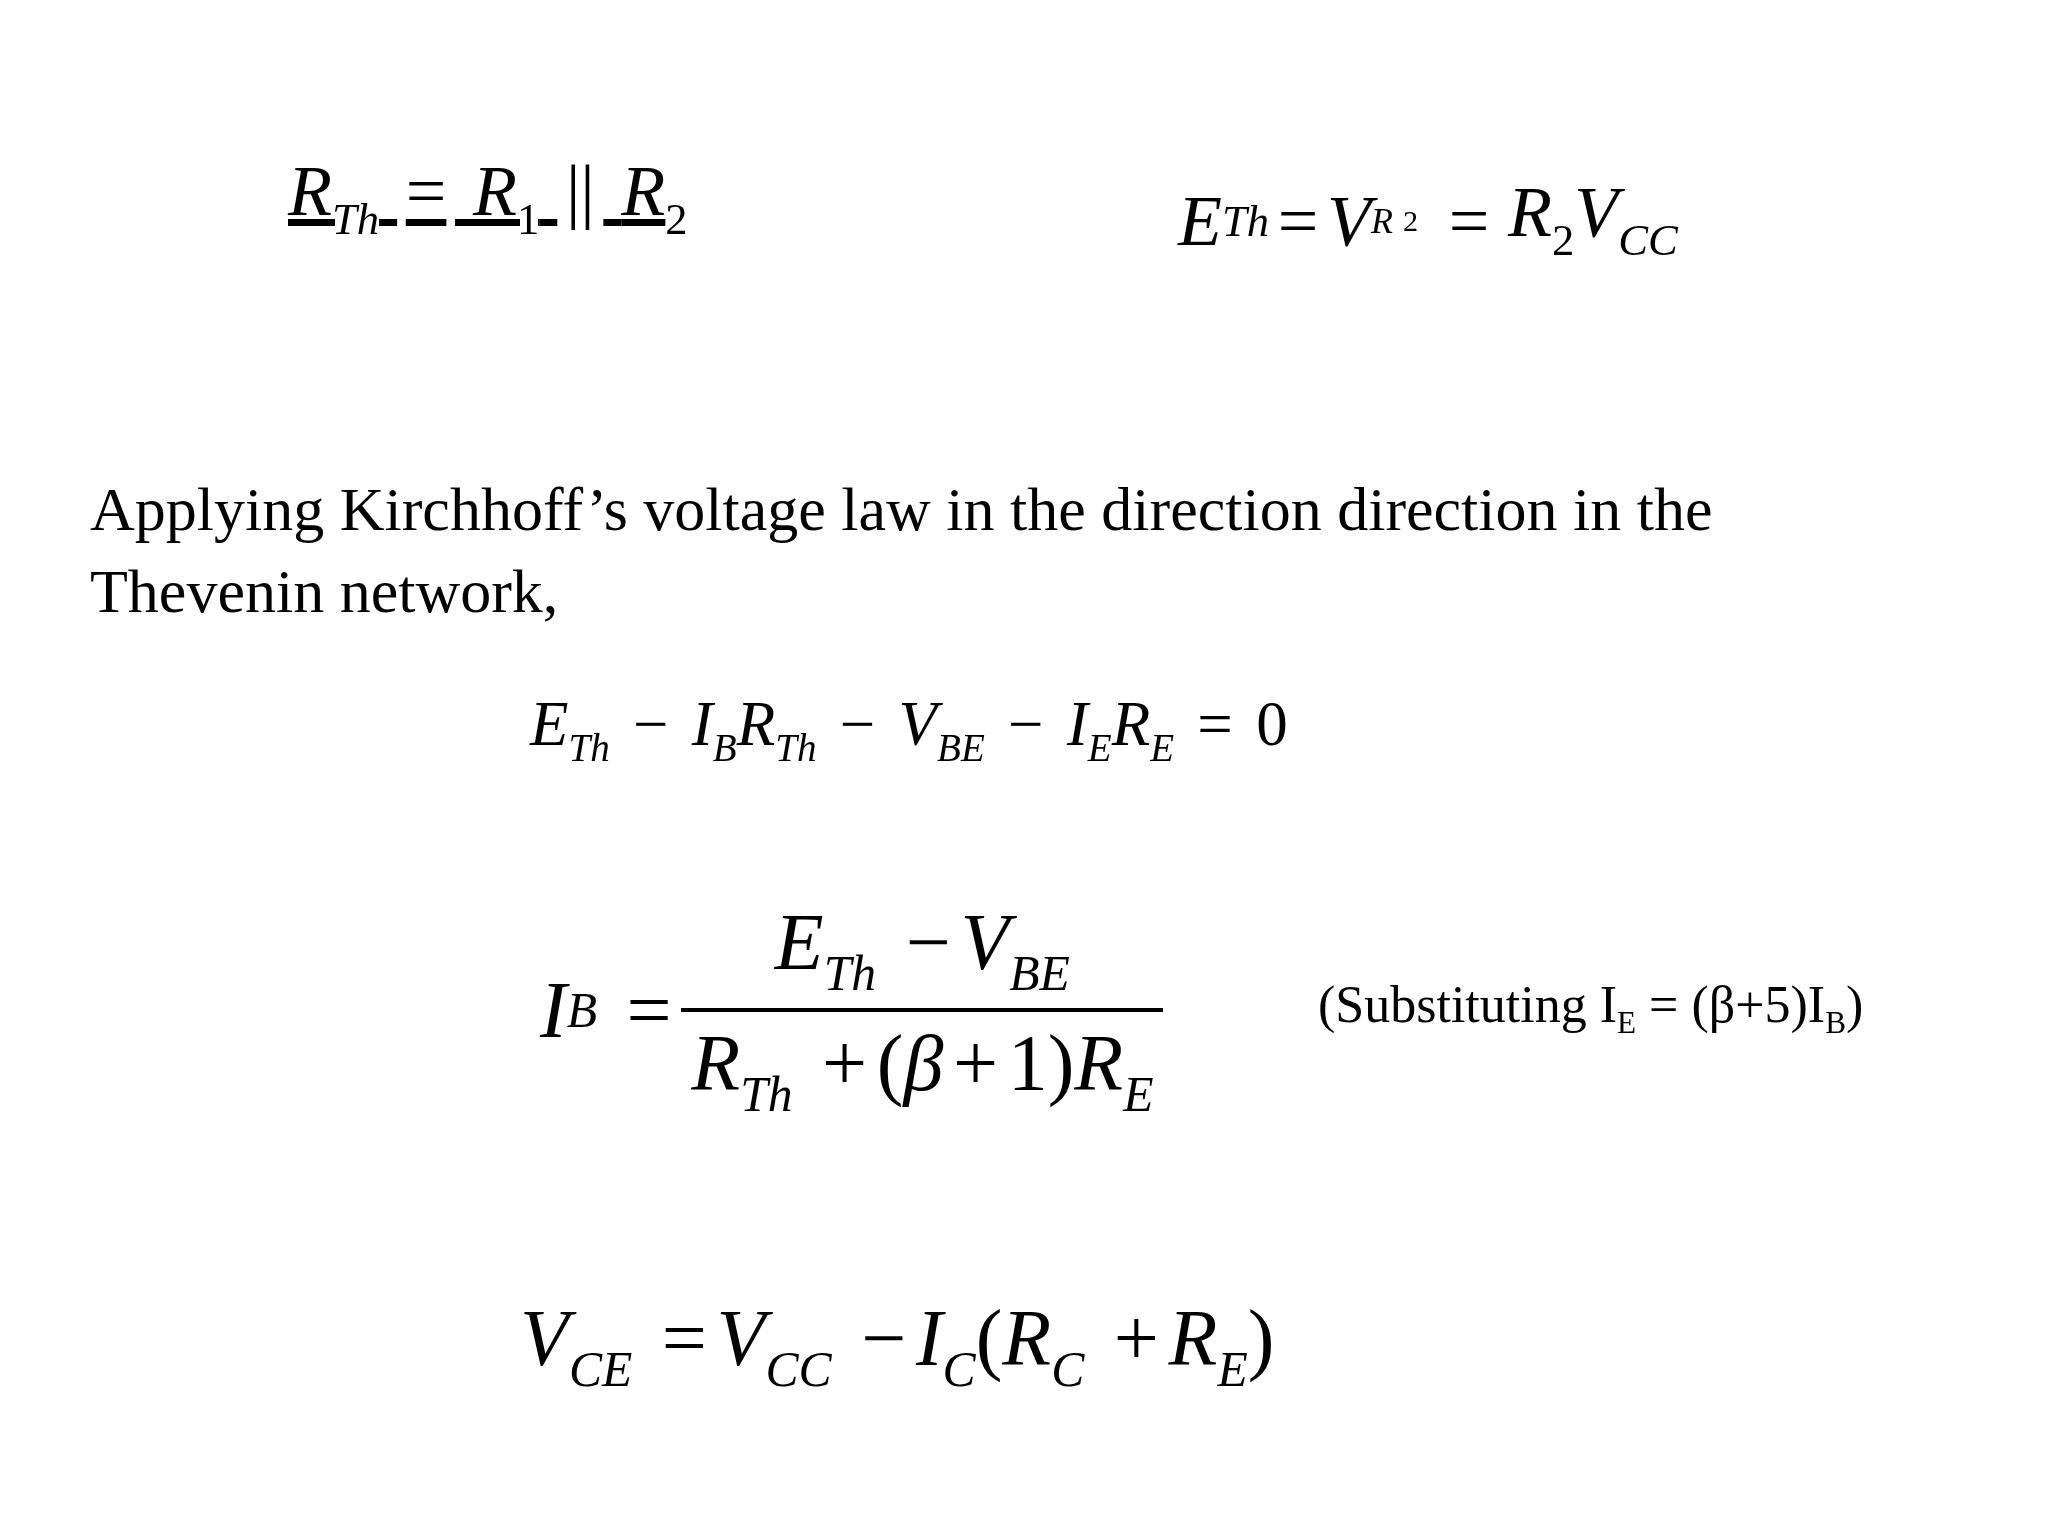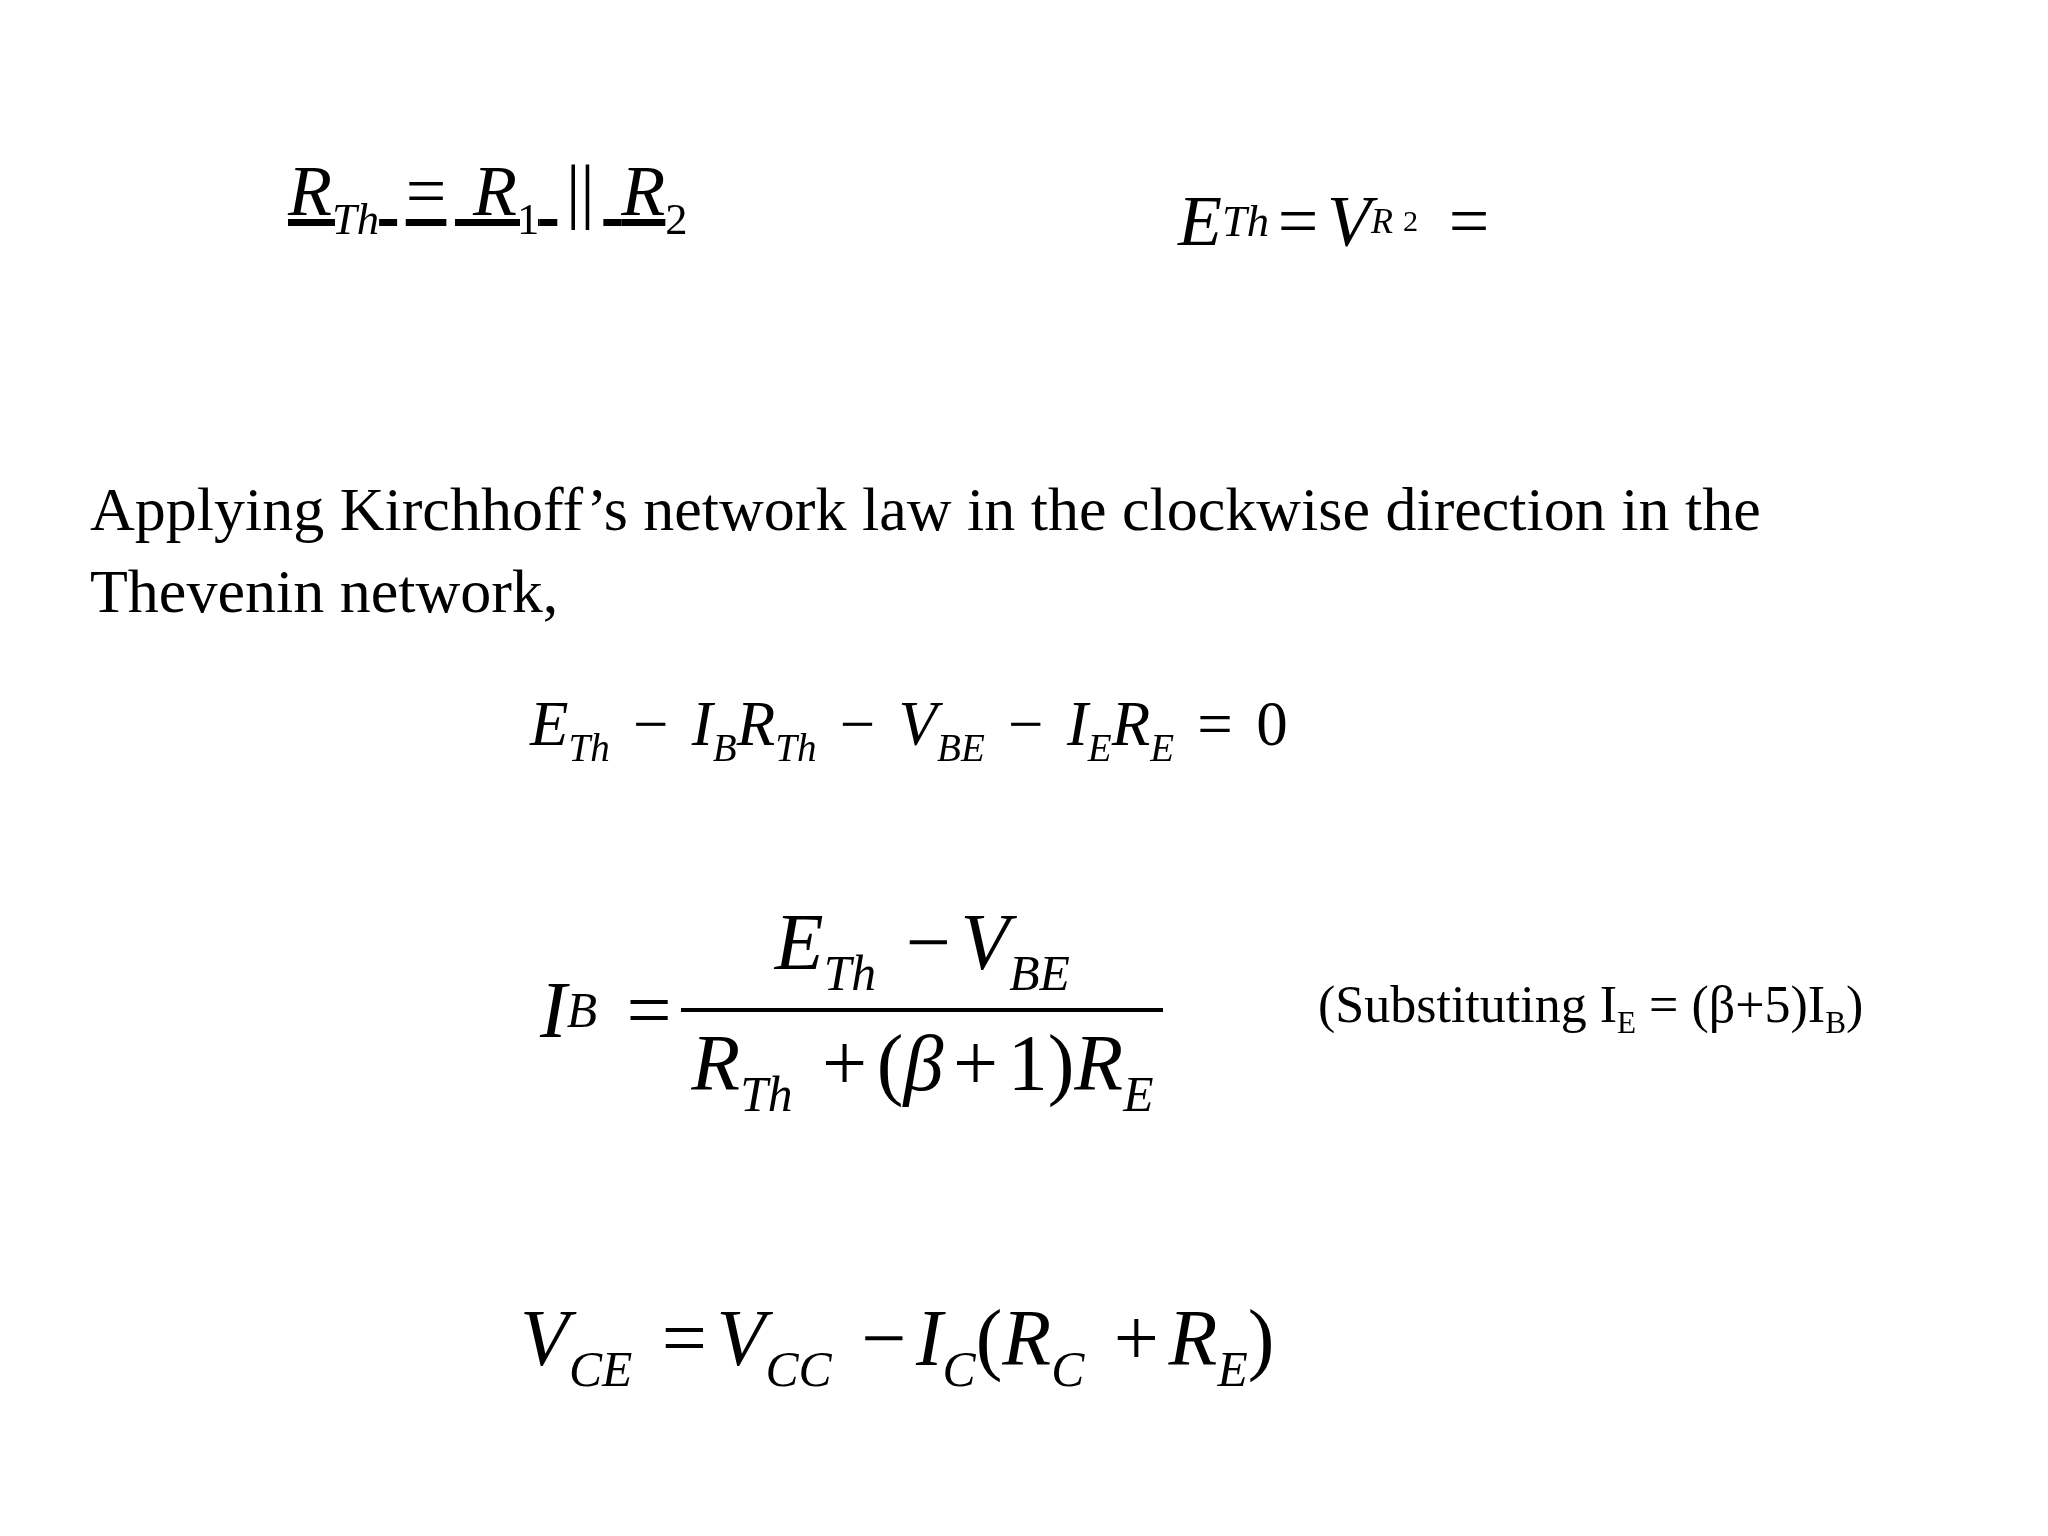--- a/index.html
+++ b/index.html
@@ -30,25 +30,28 @@
 
 <div class="abs eq" style="left:1178px; top:116px; font-size:72px; display:flex; align-items:center; height:210px;">
   <span class="m">E</span>
     <span class="sub">Th</span>
   <span class="op">=</span>
   <span class="m">V</span>
     <span class="sub" style="font-size:0.5em;vertical-align:-0.7em;">R</span>
     <span class="subup" style="font-size:0.42em;vertical-align:-1.1em;margin-left:10px;">2</span>
   <span class="op" style="margin-left:22px;">=</span>
   <span class="frac">
+    <span class="num">
+      <span class="m">R</span><span class="subup">2</span><span class="m">V</span><span class="sub">CC</span>
+    </span>
   </span>
 </div>
 
 <div class="abs para">
-  <div>Applying Kirchhoff’s network law in the clockwise direction in the</div>
+  <div>Applying Kirchhoff’s voltage law in the direction direction in the</div>
   <div>Thevenin network,</div>
 </div>
 
 <div class="abs eq" style="left:530px; top:688px; font-size:63px;">
   <span class="m">E</span><span class="sub">Th</span>
   <span class="op">−</span>
   <span class="m">I</span><span class="sub">B</span><span class="m">R</span><span class="sub">Th</span>
   <span class="op">−</span>
   <span class="m">V</span><span class="sub">BE</span>
   <span class="op">−</span>

